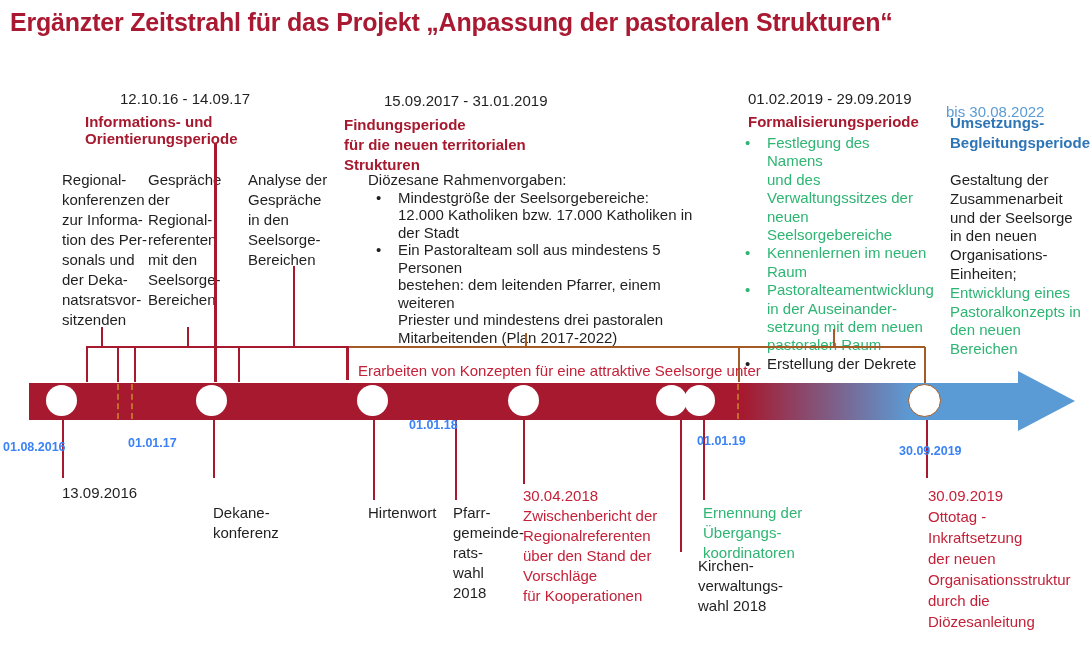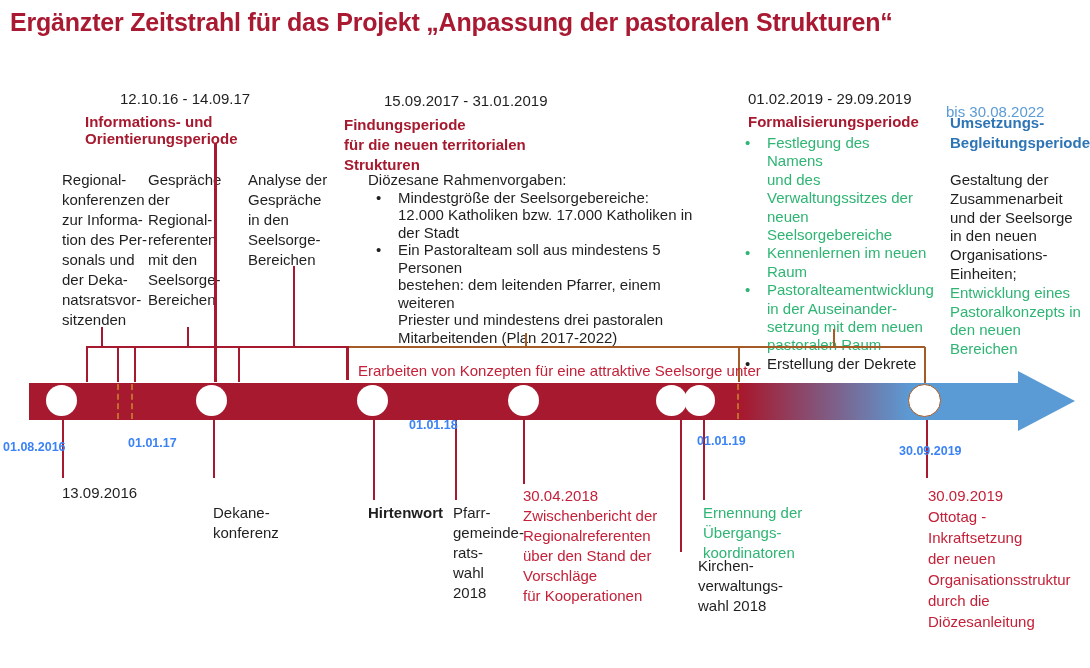--- a/index.html
+++ b/index.html
@@ -183,21 +183,21 @@
   <div class="abs axdate" style="left:128px;top:436px;">01.01.17</div>
   <div class="abs axdate" style="left:409px;top:418px;">01.01.18</div>
   <div class="abs axdate" style="left:697px;top:434px;">01.01.19</div>
   <div class="abs axdate" style="left:899px;top:444px;">30.09.2019</div>
 
   <div class="abs ev" style="left:62px;top:483px;width:170px;">
     <div>13.09.2016</div>
   </div>
   <div class="abs ev pre" style="left:213px;top:503px;width:90px;">Dekane-
 konferenz</div>
-  <div class="abs ev pre" style="left:368px;top:503px;width:90px;font-weight:bold;">Hirtenwort</div>
+  <div class="abs ev pre" style="left:368px;top:503px;width:90px;">Hirtenwort</div>
   <div class="abs ev pre" style="left:453px;top:503px;width:80px;">Pfarr-
 gemeinde-
 rats-
 wahl
 2018</div>
   <div class="abs ev c-red" style="left:523px;top:486px;width:160px;">
     <div>30.04.2018</div>
     <div class="pre">Zwischenbericht der
 Regionalreferenten
 über den Stand der

